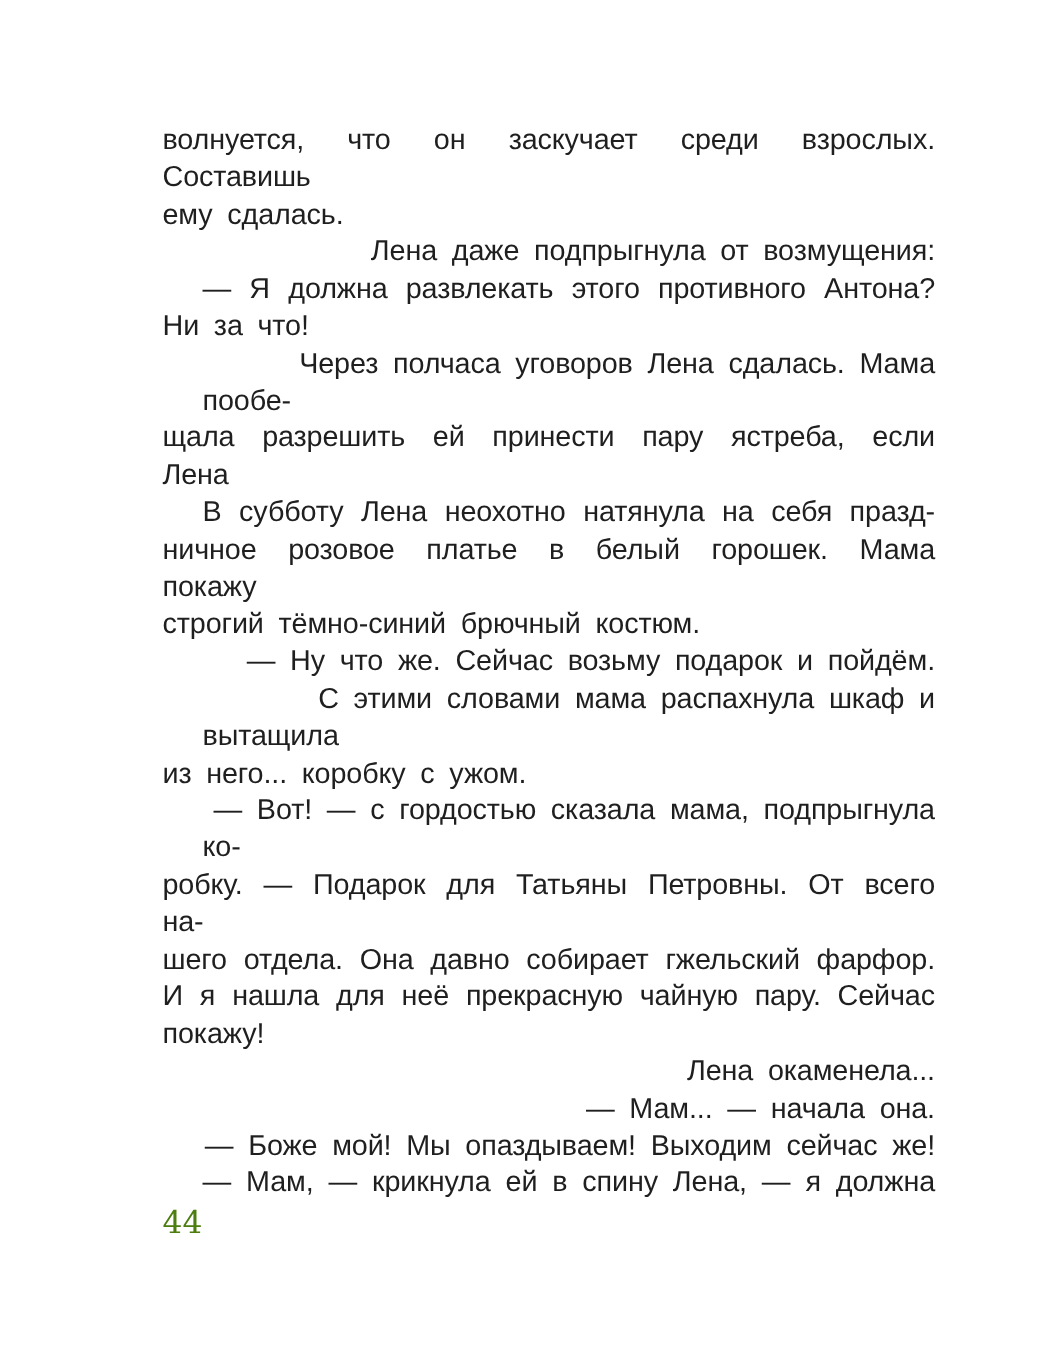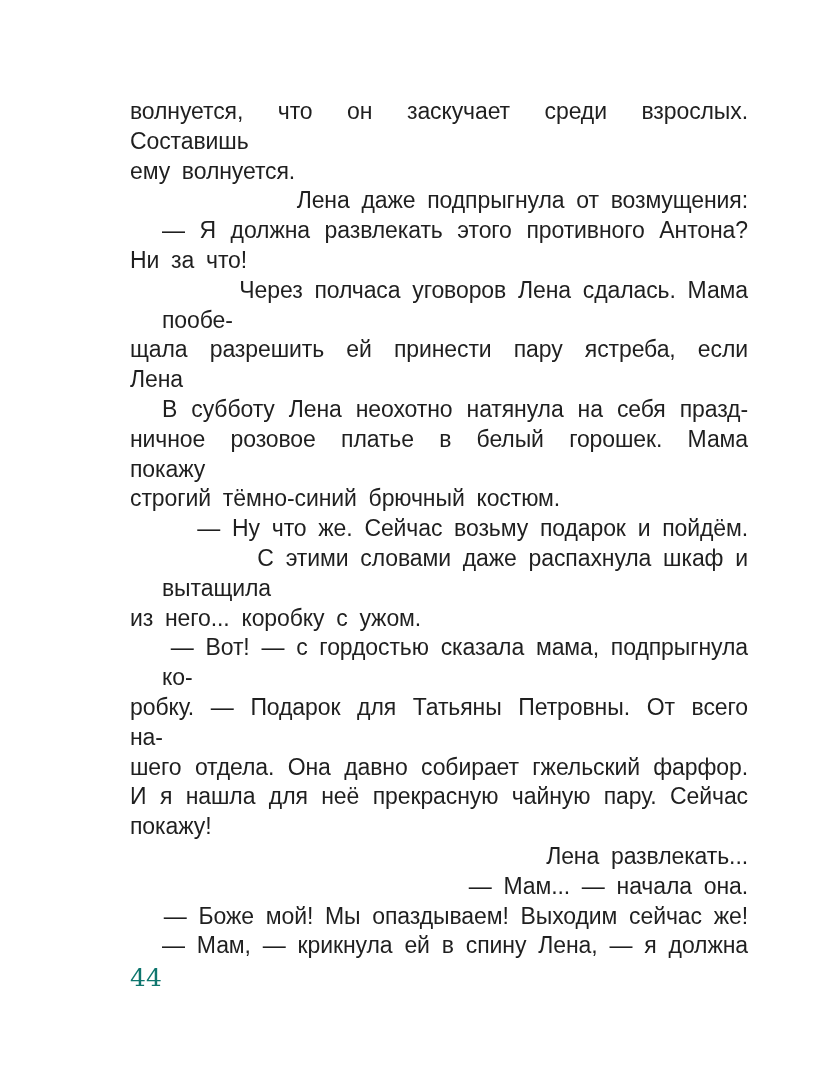--- a/index.html
+++ b/index.html
@@ -42,31 +42,31 @@
   .line.ind {
     padding-left: 32px;
     text-align: right;
   }
   .page-number {
     position: absolute;
     left: 130px;
     top: 963px;
     font-family: "DejaVu Serif", "Liberation Serif", serif;
     font-size: 25px;
-    color: #0f766e;
+    color: #4d7c0f;
   }
 </style>
 </head>
 <body>
 
 <div class="book-page">
   <div class="text-block">
       <div class="para">
         <div class="line j">волнуется, что он заскучает среди взрослых. Составишь</div>
-        <div class="line l">ему волнуется.</div>
+        <div class="line l">ему сдалась.</div>
       </div>
       <div class="para">
         <div class="line l ind">Лена даже подпрыгнула от возмущения:</div>
       </div>
       <div class="para">
         <div class="line j ind">— Я должна развлекать этого противного Антона?</div>
         <div class="line l">Ни за что!</div>
       </div>
       <div class="para">
         <div class="line j ind">Через полчаса уговоров Лена сдалась. Мама пообе-</div>
@@ -74,32 +74,32 @@
       </div>
       <div class="para">
         <div class="line j ind">В субботу Лена неохотно натянула на себя празд-</div>
         <div class="line j">ничное розовое платье в белый горошек. Мама покажу</div>
         <div class="line l">строгий тёмно-синий брючный костюм.</div>
       </div>
       <div class="para">
         <div class="line l ind">— Ну что же. Сейчас возьму подарок и пойдём.</div>
       </div>
       <div class="para">
-        <div class="line j ind">С этими словами даже распахнула шкаф и вытащила</div>
+        <div class="line j ind">С этими словами мама распахнула шкаф и вытащила</div>
         <div class="line l">из него... коробку с ужом.</div>
       </div>
       <div class="para">
         <div class="line j ind">— Вот! — с гордостью сказала мама, подпрыгнула ко-</div>
         <div class="line j">робку. — Подарок для Татьяны Петровны. От всего на-</div>
         <div class="line j">шего отдела. Она давно собирает гжельский фарфор.</div>
         <div class="line j">И я нашла для неё прекрасную чайную пару. Сейчас</div>
         <div class="line l">покажу!</div>
       </div>
       <div class="para">
-        <div class="line l ind">Лена развлекать...</div>
+        <div class="line l ind">Лена окаменела...</div>
       </div>
       <div class="para">
         <div class="line l ind">— Мам... — начала она.</div>
       </div>
       <div class="para">
         <div class="line l ind">— Боже мой! Мы опаздываем! Выходим сейчас же!</div>
       </div>
       <div class="para">
         <div class="line j ind">— Мам, — крикнула ей в спину Лена, — я должна</div>
       </div>

